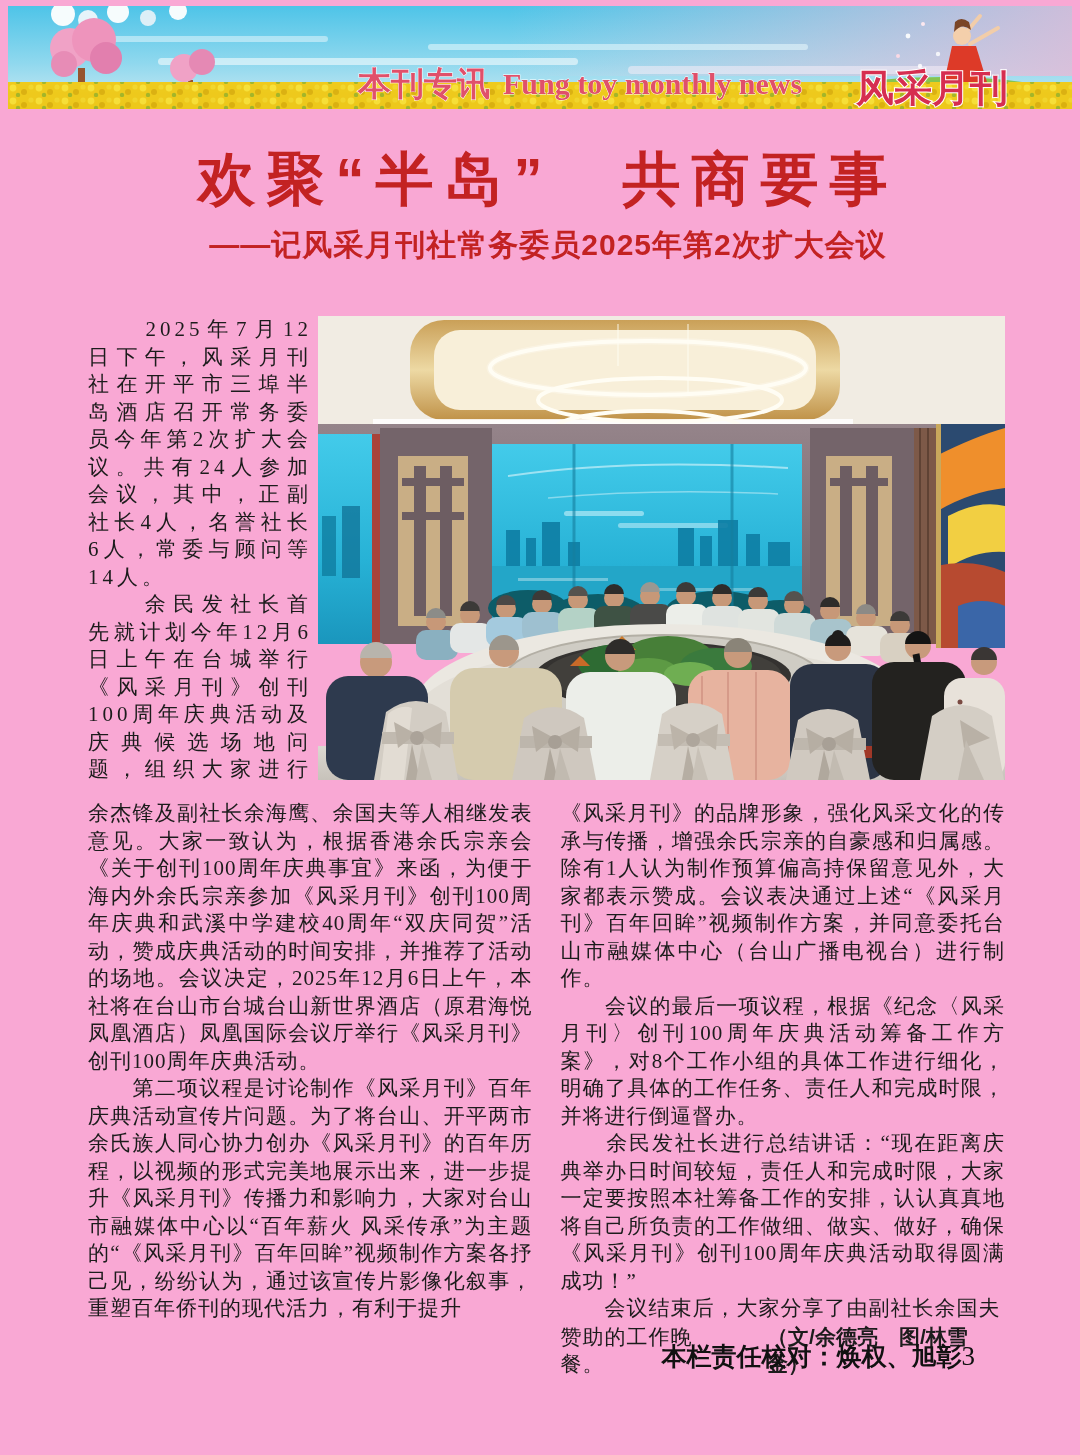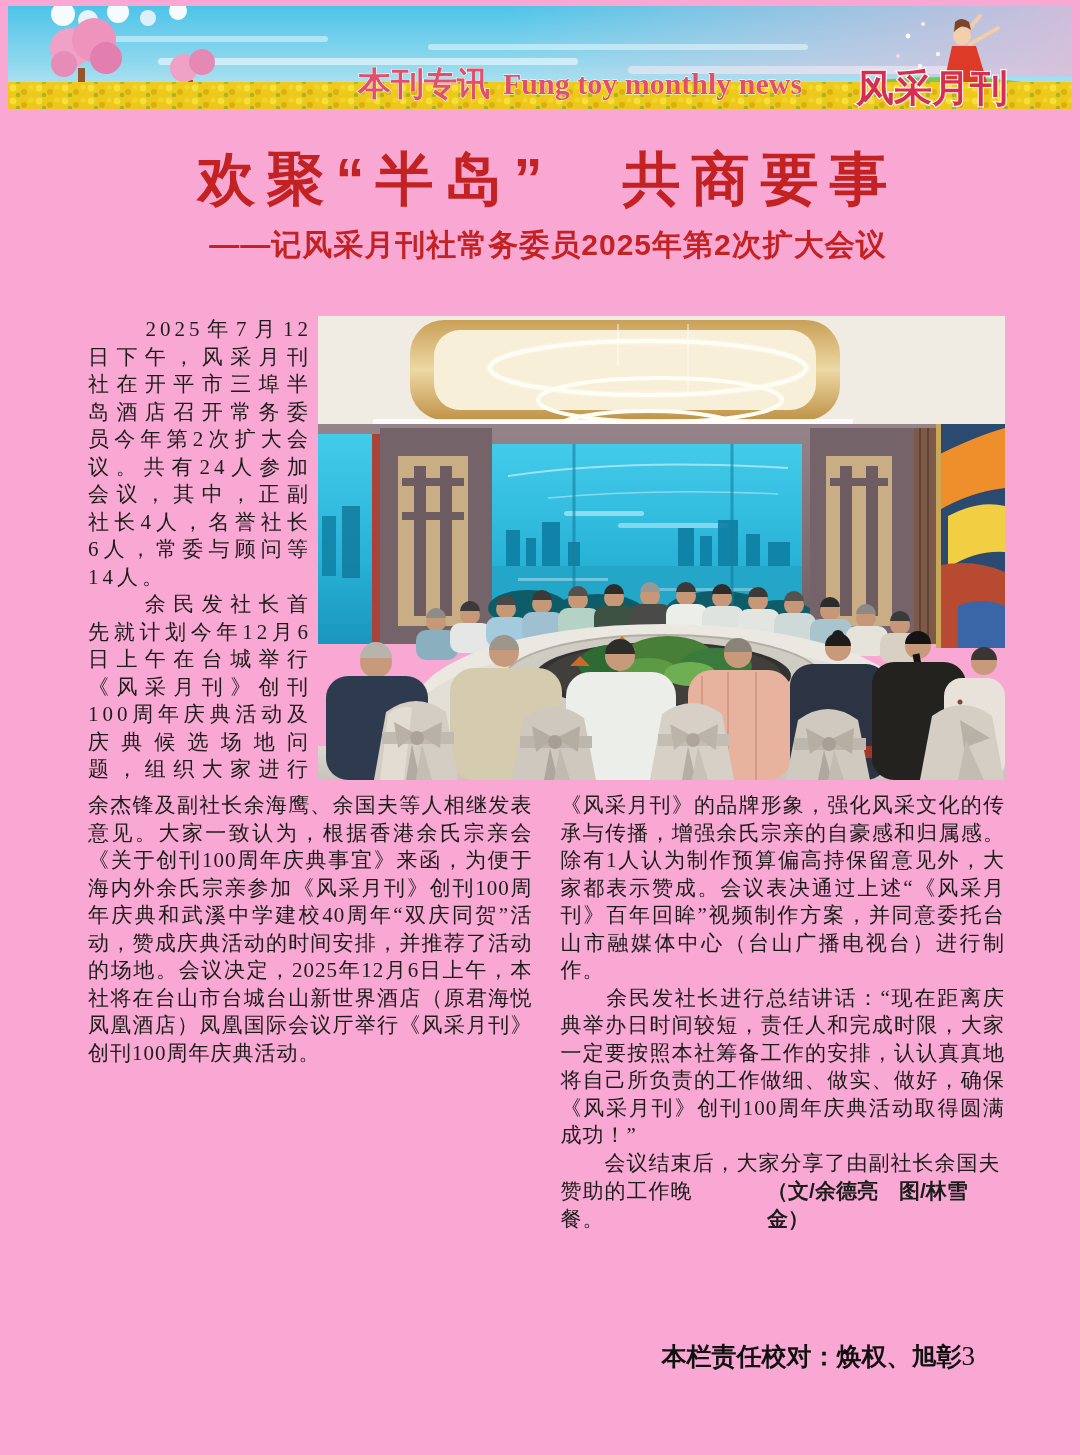--- a/index.html
+++ b/index.html
@@ -12,21 +12,21 @@
         font-size:58px;letter-spacing:11px;margin:0;line-height:1.15;}
   .headline .subtitle{font-family:"Liberation Sans","DejaVu Sans",sans-serif;font-weight:bold;
         font-size:30px;letter-spacing:1px;margin:12px 0 0 0;}
   .content{position:absolute;left:88px;top:316px;width:917px;}
   .top-row{display:flex;}
   .col-narrow{width:224px;height:464px;overflow:hidden;margin-right:6px;}
   .photo-wrap{width:687px;height:464px;}
   .photo-wrap svg{display:block;}
   p.body{margin:0;font-size:21px;line-height:27.5px;text-align:justify;color:#1c1c1c;}
   .col-narrow p.body{letter-spacing:4px;}
-  .bottom-row{display:flex;gap:28px;margin-top:12px;}
+  .bottom-row{display:flex;gap:28px;margin-top:20px;}
   .bottom-col{flex:1;min-width:0;}
   .bottom-col p.body{letter-spacing:1px;}
   .nowrap{white-space:nowrap;overflow:hidden;}
   .endline{display:flex;justify-content:space-between;align-items:baseline;
         font-size:21px;line-height:27.5px;letter-spacing:1px;gap:34px;}
   .byline{font-family:"Liberation Sans","DejaVu Sans",sans-serif;font-weight:bold;letter-spacing:0;}
   .footer{position:absolute;left:88px;top:1340px;width:917px;display:flex;
         justify-content:flex-end;align-items:baseline;}
   .proof{font-family:"Liberation Sans","DejaVu Sans",sans-serif;font-weight:bold;font-size:25px;color:#111;}
   .pageno{font-size:27px;color:#111;padding-right:30px;}
@@ -428,23 +428,25 @@
               <path d="M62 420 l18 40 l-26 0 z" fill="#c3bcb2"></path>
             </g>
           </g>
         </svg>
       </div>
     </div>
 
     <div class="bottom-row">
       <div class="bottom-col">
         <p class="body">余杰锋及副社长余海鹰、余国夫等人相继发表意见。大家一致认为，根据香港余氏宗亲会《关于创刊100周年庆典事宜》来函，为便于海内外余氏宗亲参加《风采月刊》创刊100周年庆典和武溪中学建校40周年“双庆同贺”活动，赞成庆典活动的时间安排，并推荐了活动的场地。会议决定，2025年12月6日上午，本社将在台山市台城台山新世界酒店（原君海悦凤凰酒店）凤凰国际会议厅举行《风采月刊》创刊100周年庆典活动。</p>
+        <p class="body">　　第二项议程是讨论制作《风采月刊》百年庆典活动宣传片问题。为了将台山、开平两市余氏族人同心协力创办《风采月刊》的百年历程，以视频的形式完美地展示出来，进一步提升《风采月刊》传播力和影响力，大家对台山市融媒体中心以“百年薪火 风采传承”为主题的“《风采月刊》百年回眸”视频制作方案各抒己见，纷纷认为，通过该宣传片影像化叙事，重塑百年侨刊的现代活力，有利于提升</p>
       </div>
       <div class="bottom-col">
         <p class="body">《风采月刊》的品牌形象，强化风采文化的传承与传播，增强余氏宗亲的自豪感和归属感。除有1人认为制作预算偏高持保留意见外，大家都表示赞成。会议表决通过上述“《风采月刊》百年回眸”视频制作方案，并同意委托台山市融媒体中心（台山广播电视台）进行制作。</p>
+        <p class="body">　　会议的最后一项议程，根据《纪念〈风采月刊〉创刊100周年庆典活动筹备工作方案》，对8个工作小组的具体工作进行细化，明确了具体的工作任务、责任人和完成时限，并将进行倒逼督办。</p>
         <p class="body">　　余民发社长进行总结讲话：“现在距离庆典举办日时间较短，责任人和完成时限，大家一定要按照本社筹备工作的安排，认认真真地将自己所负责的工作做细、做实、做好，确保《风采月刊》创刊100周年庆典活动取得圆满成功！”</p>
         <p class="body nowrap">　　会议结束后，大家分享了由副社长余国夫</p>
         <div class="endline">
           <span>赞助的工作晚餐。</span>
           <span class="byline">（文/余德亮　图/林雪金）</span>
         </div>
       </div>
     </div>
   </div>
 

